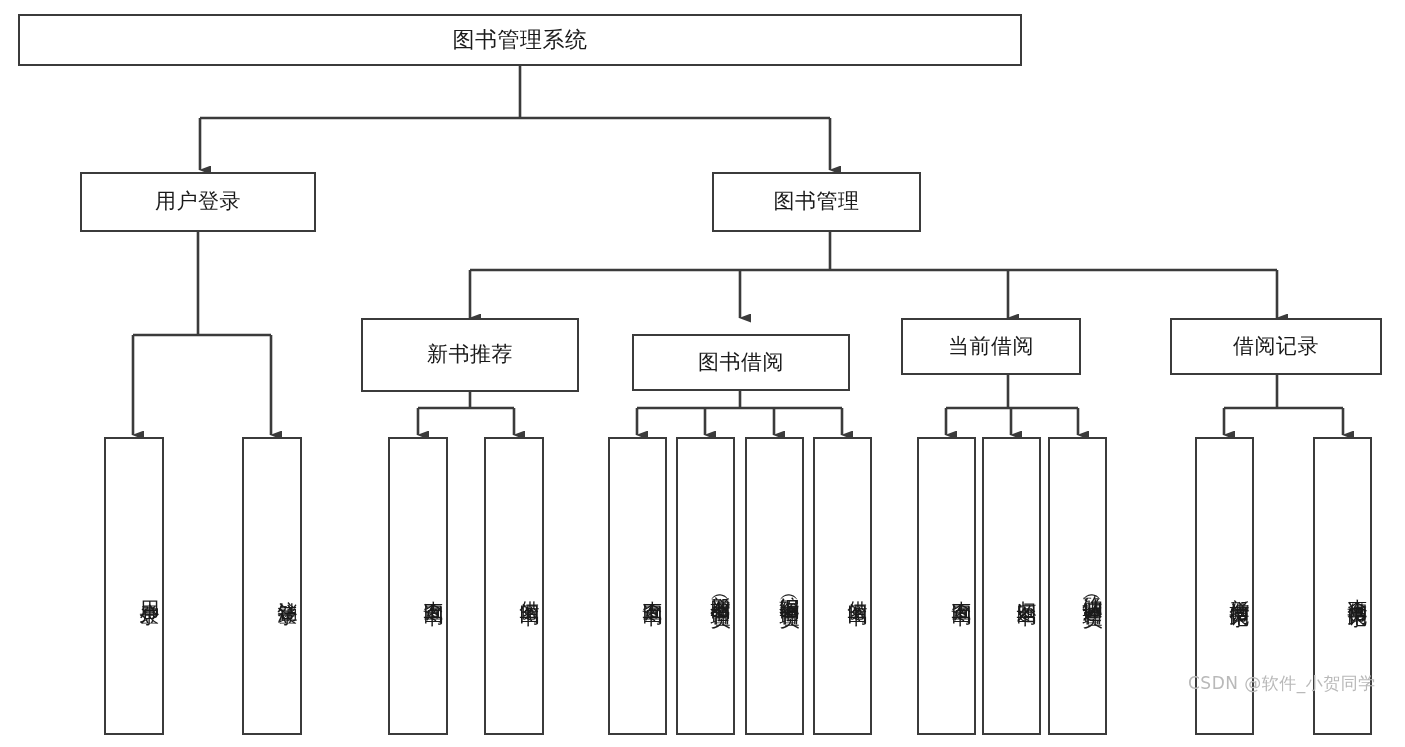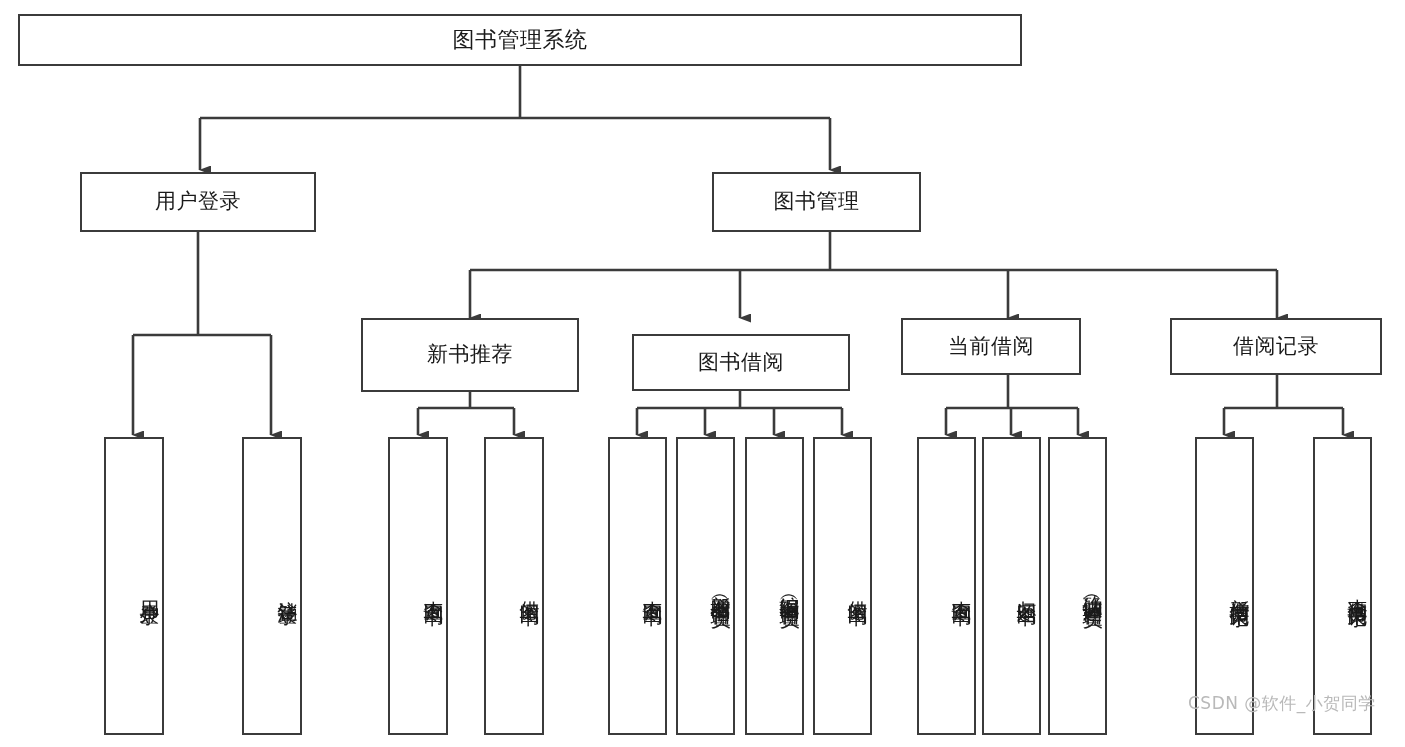--- a/index.html
+++ b/index.html
@@ -142,15 +142,15 @@
   <div class="node vertical" style="left:745px; top:437px; width:59px; height:298px;">编辑图书（管理员）</div>
   <div class="node vertical" style="left:813px; top:437px; width:59px; height:298px;">借阅图书</div>
 
   <div class="node vertical" style="left:917px; top:437px; width:59px; height:298px;">查询图书</div>
   <div class="node vertical" style="left:982px; top:437px; width:59px; height:298px;">归还图书</div>
   <div class="node vertical" style="left:1048px; top:437px; width:59px; height:298px;">确认归还（管理员）</div>
 
   <div class="node vertical" style="left:1195px; top:437px; width:59px; height:298px;">新增借阅记录</div>
   <div class="node vertical" style="left:1313px; top:437px; width:59px; height:298px;">查询借阅记录</div>
 
-  <div class="watermark" style="left:1188px; top:692px;text-align:right;">CSDN @软件_小贺同学</div>
+  <div class="watermark" style="left:1188px; top:672px;text-align:right;">CSDN @软件_小贺同学</div>
 
 </div>
 
 </body></html>

